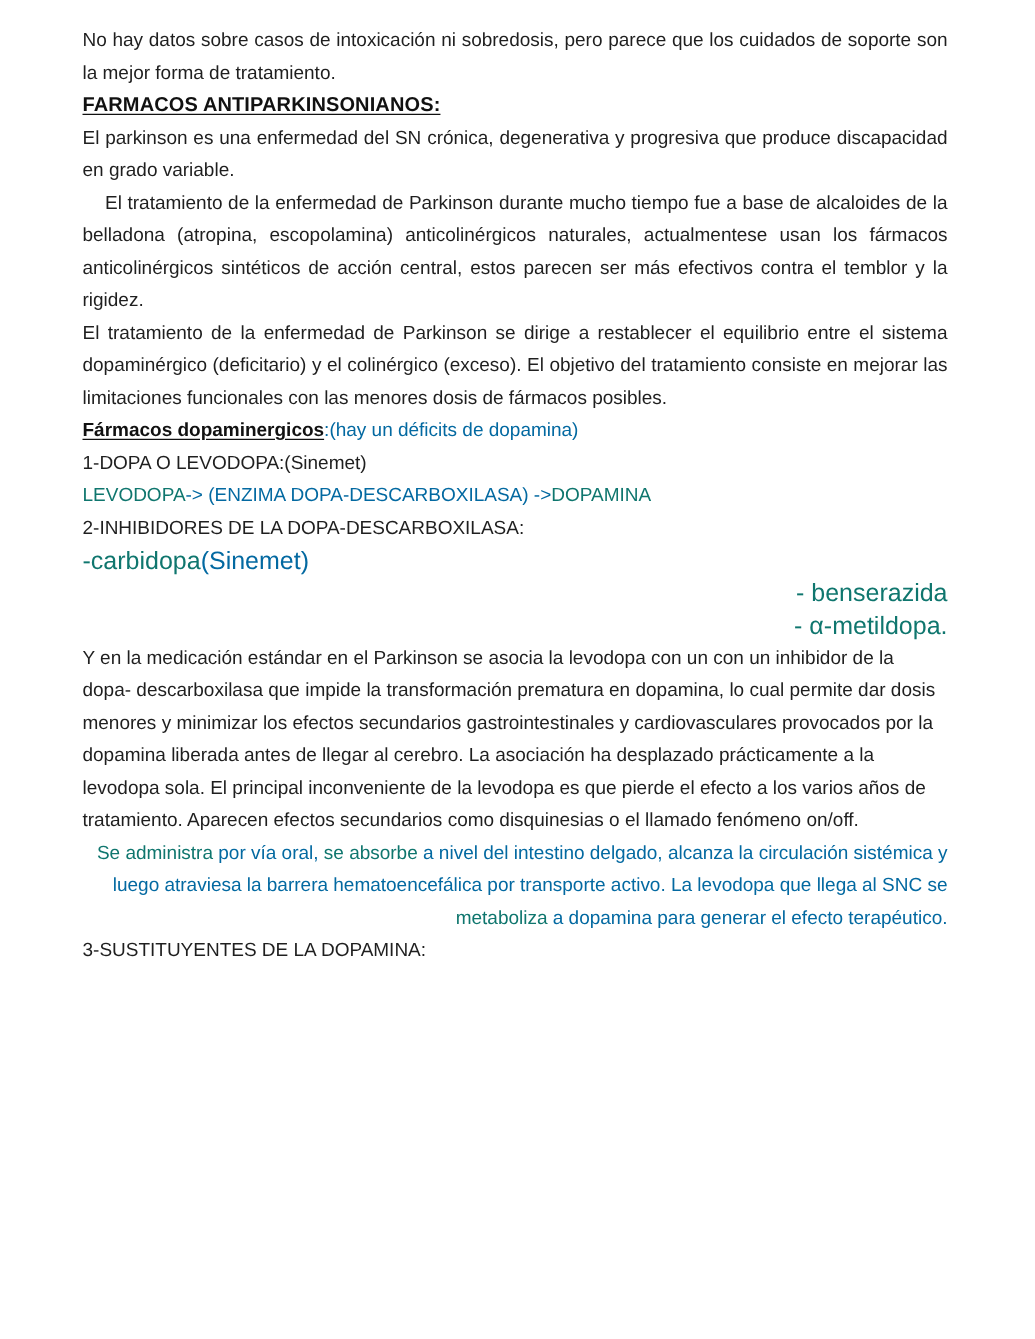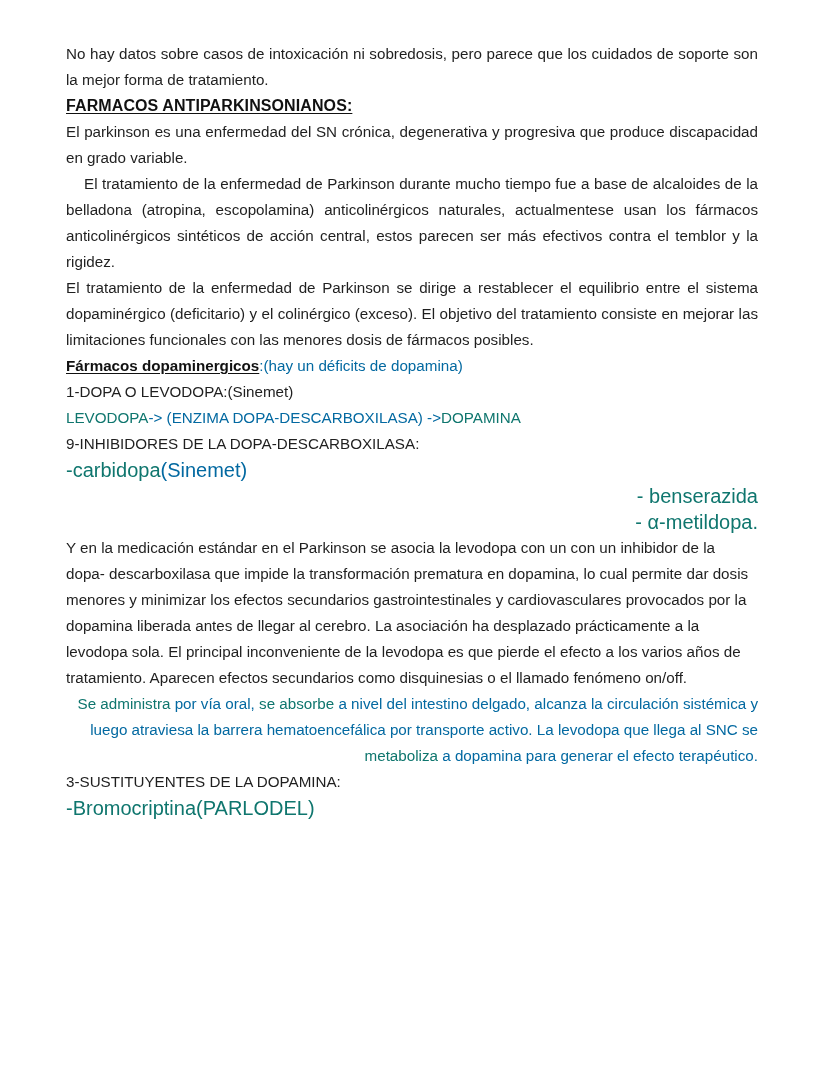--- a/index.html
+++ b/index.html
@@ -14,21 +14,21 @@
     font-family: "Liberation Sans", sans-serif;
     color: #1a1a1a;
     -webkit-font-smoothing: antialiased;
   }
   .page {
     position: relative;
     width: 828px;
     height: 1071px;
     background: #ffffff;
     box-sizing: border-box;
-    padding: 41px 70px 0 66px;
+    padding: 20px 70px 0 66px;
     overflow: hidden;
   }
   .doc-body {
     width: 692px;
   }
 
   p.para {
     margin: 0;
     font-size: 15.2px;
     line-height: 26px;
@@ -107,31 +107,30 @@
 
     <p class="para just gap-md">El tratamiento de la enfermedad de Parkinson se dirige a restablecer el equilibrio entre el sistema dopaminérgico (deficitario) y el colinérgico (exceso). El objetivo del tratamiento consiste en mejorar las limitaciones funcionales con las menores dosis de fármacos posibles.</p>
 
     <p class="para left gap-md"><span class="lead-bold-underline">Fármacos dopaminergicos</span><span class="blk">:(hay un  déficits de dopamina)</span></p>
 
     <p class="para left gap-sm">1-DOPA O LEVODOPA:(Sinemet)</p>
 
 
     <p class="para left gap-sm"><span class="red">LEVODOPA</span><span class="blk">-&gt; (ENZIMA DOPA-DESCARBOXILASA) -&gt;</span><span class="red">DOPAMINA</span></p>
 
-    <p class="para left gap-sm">9-INHIBIDORES DE LA DOPA-DESCARBOXILASA:</p>
+    <p class="para left gap-sm">2-INHIBIDORES DE LA DOPA-DESCARBOXILASA:</p>
 
     <p class="listline gap-sm"><span class="red">-carbidopa</span><span class="blk">(Sinemet)</span></p>
 
     <p class="listline gap-xs"><span class="red">- benserazida</span><span class="blk"></span></p>
 
     <p class="listline gap-xs"><span class="red">- α-metildopa.</span><span class="blk"></span></p>
 
     <p class="para left block-loose gap-sm">Y en la medicación estándar en el Parkinson se asocia la levodopa con un con un inhibidor de la dopa- descarboxilasa  que impide la transformación prematura en dopamina, lo cual permite dar dosis menores y minimizar los efectos secundarios gastrointestinales y cardiovasculares provocados por la dopamina liberada antes de llegar al cerebro. La asociación ha desplazado prácticamente a la levodopa sola. El principal inconveniente de la levodopa es que pierde el efecto a los varios años de tratamiento. Aparecen efectos secundarios como disquinesias o el llamado fenómeno on/off.</p>
 
     <p class="para just gap-xs"><span class="red">Se administra</span><span class="blk"> por vía oral, </span><span class="red">se absorbe</span><span class="blk"> a nivel del intestino delgado, alcanza la circulación sistémica y  luego atraviesa la barrera hematoencefálica por transporte activo. La levodopa que llega al SNC se </span><span class="red">metaboliza</span><span class="blk"> a dopamina para generar el efecto terapéutico.</span></p>
 
     <p class="para left gap-sm">3-SUSTITUYENTES DE LA DOPAMINA:</p>
 
-    <p class="listline red gap-sm">-Bromocriptina(PARLODEL)</p>
 
 
   </div>
 </div>
 
 </body></html>

